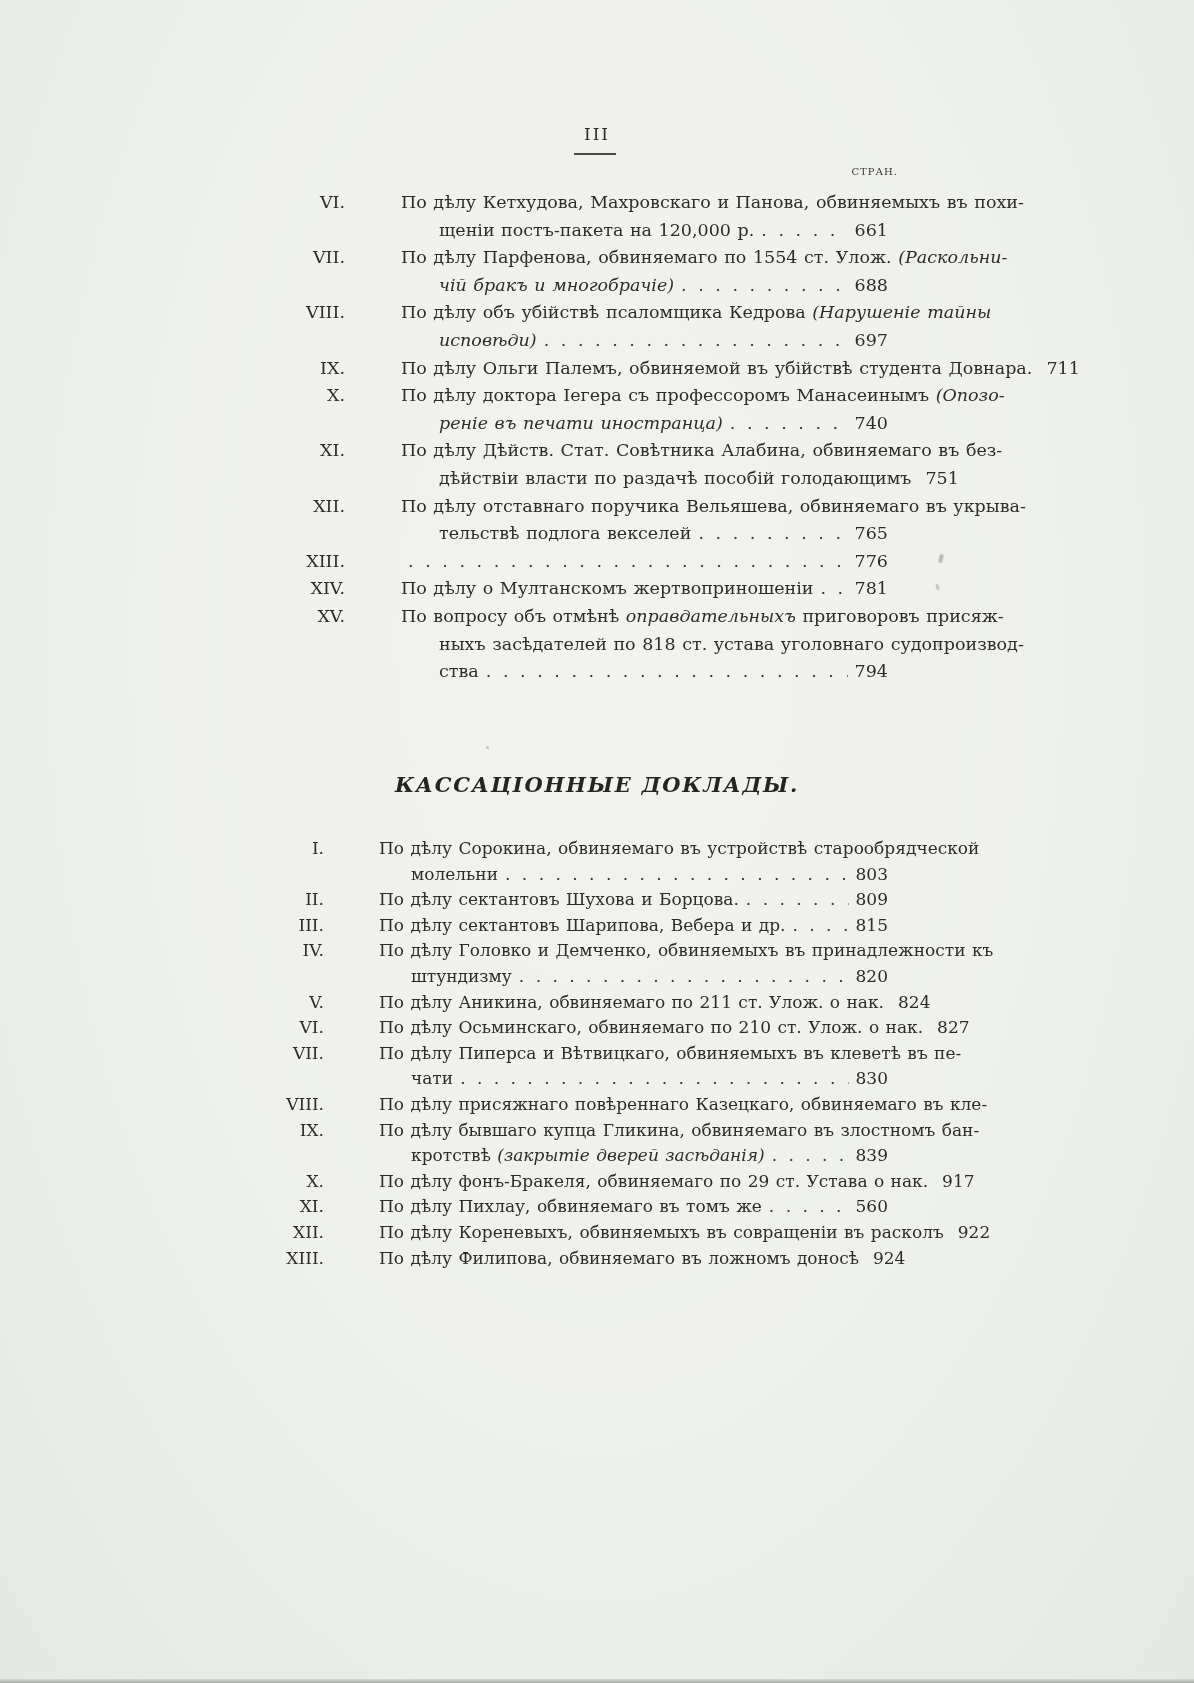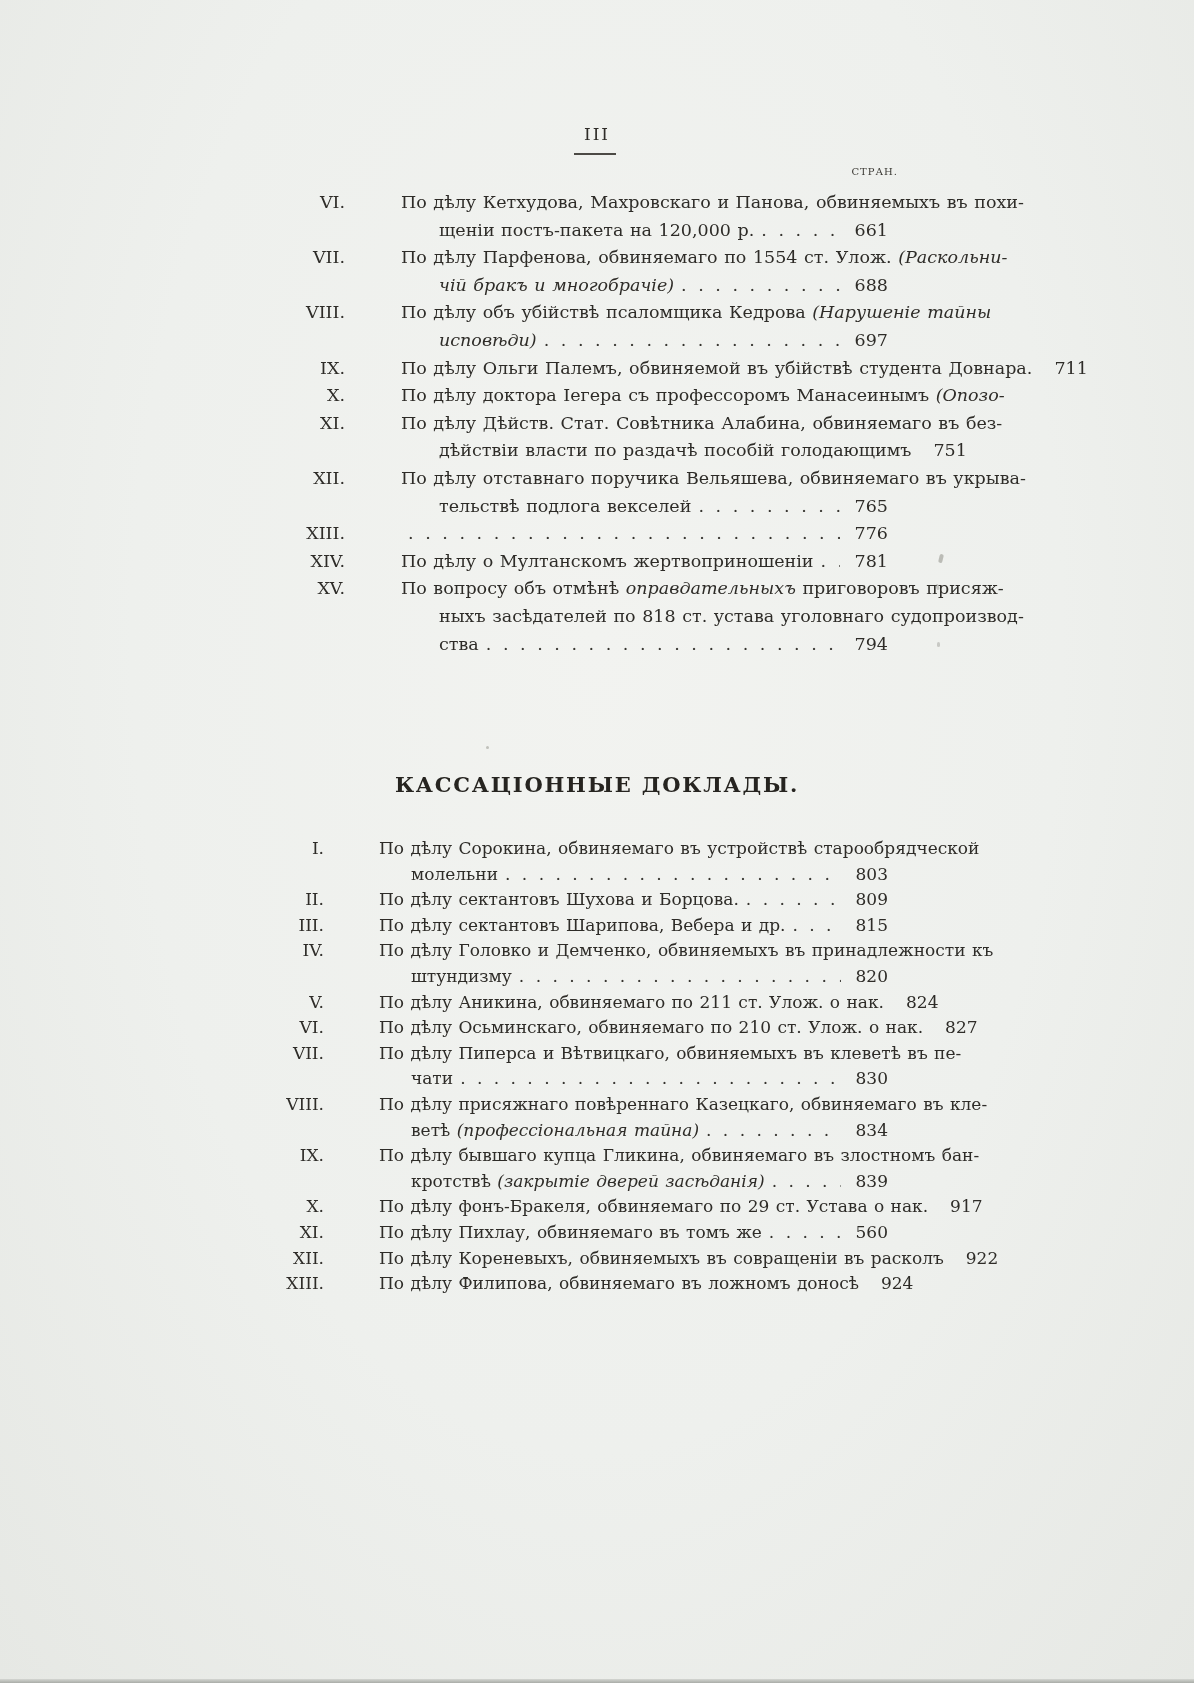--- a/index.html
+++ b/index.html
@@ -37,26 +37,26 @@
   .line{white-space:nowrap;}
   .s1 .line.cont{padding-left:38px;}
   .s2 .line.cont{padding-left:32px;}
   .line.last{display:flex;align-items:baseline;}
   .ltext{flex:0 0 auto;}
   .dots{flex:1 1 auto;min-width:0;overflow:hidden;margin-left:7px;margin-right:5px;}
   .dots::before{
     content:". . . . . . . . . . . . . . . . . . . . . . . . . . . . . . . . . . . . . . . . . . . . . . . .";
     letter-spacing:2.5px;color:#34322d;
   }
-  .pg{flex:0 0 auto;min-width:32px;margin-left:10px;text-align:center;}
+  .pg{flex:0 0 auto;min-width:32px;margin-left:2px;text-align:center;}
   .it{font-style:italic;}
   .cass-heading{
     position:absolute;top:772px;left:0;width:100%;
     text-align:center;font-size:21px;font-weight:bold;
-    letter-spacing:1.8px;color:#262420;
+    letter-spacing:1.8px;color:#262420;font-style:italic;
   }
   .speck{position:absolute;background:#8f8f88;opacity:.55;border-radius:2px;}
   .speck.a{left:939px;top:554px;width:4px;height:9px;transform:rotate(14deg);}
   .speck.b{left:936px;top:584px;width:3px;height:6px;transform:rotate(-20deg);opacity:.45;}
   .speck.c{left:486px;top:746px;width:3px;height:3px;border-radius:50%;opacity:.5;}
   .speck.d{left:937px;top:642px;width:3px;height:5px;opacity:.4;}
   .scan-bottom{
     position:absolute;left:0;right:0;bottom:0;height:4px;
     background:linear-gradient(to bottom,#d4d6d2,#a9aca7);
   }
@@ -110,20 +110,25 @@
             <span class="ltext"><span>По дѣлу Ольги Палемъ, обвиняемой въ убійствѣ студента Довнара.</span></span>
             <span class="dots"></span>
             <span class="pg">711</span>
           </div>
         </div>
       </div>
       <div class="entry">
         <div class="num">X.</div>
         <div class="body">
           <div class="line"><span>По дѣлу доктора Іегера съ профессоромъ Манасеинымъ </span><span class="it">(Опозо-</span></div>
+          <div class="line cont last">
+            <span class="ltext"><span class="it">реніе въ печати иностранца)</span></span>
+            <span class="dots"></span>
+            <span class="pg">740</span>
+          </div>
         </div>
       </div>
       <div class="entry">
         <div class="num">XI.</div>
         <div class="body">
           <div class="line"><span>По дѣлу Дѣйств. Стат. Совѣтника Алабина, обвиняемаго въ без-</span></div>
           <div class="line cont last">
             <span class="ltext"><span>дѣйствіи власти по раздачѣ пособій голодающимъ</span></span>
             <span class="dots"></span>
             <span class="pg">751</span>
@@ -247,25 +252,20 @@
             <span class="ltext"><span>чати</span></span>
             <span class="dots"></span>
             <span class="pg">830</span>
           </div>
         </div>
       </div>
       <div class="entry">
         <div class="num">VIII.</div>
         <div class="body">
           <div class="line"><span>По дѣлу присяжнаго повѣреннаго Казецкаго, обвиняемаго въ кле-</span></div>
-          <div class="line cont last">
-            <span class="ltext"><span>ветѣ </span><span class="it">(профессіональная тайна)</span></span>
-            <span class="dots"></span>
-            <span class="pg">834</span>
-          </div>
         </div>
       </div>
       <div class="entry">
         <div class="num">IX.</div>
         <div class="body">
           <div class="line"><span>По дѣлу бывшаго купца Гликина, обвиняемаго въ злостномъ бан-</span></div>
           <div class="line cont last">
             <span class="ltext"><span>кротствѣ </span><span class="it">(закрытіе дверей засѣданія)</span></span>
             <span class="dots"></span>
             <span class="pg">839</span>

